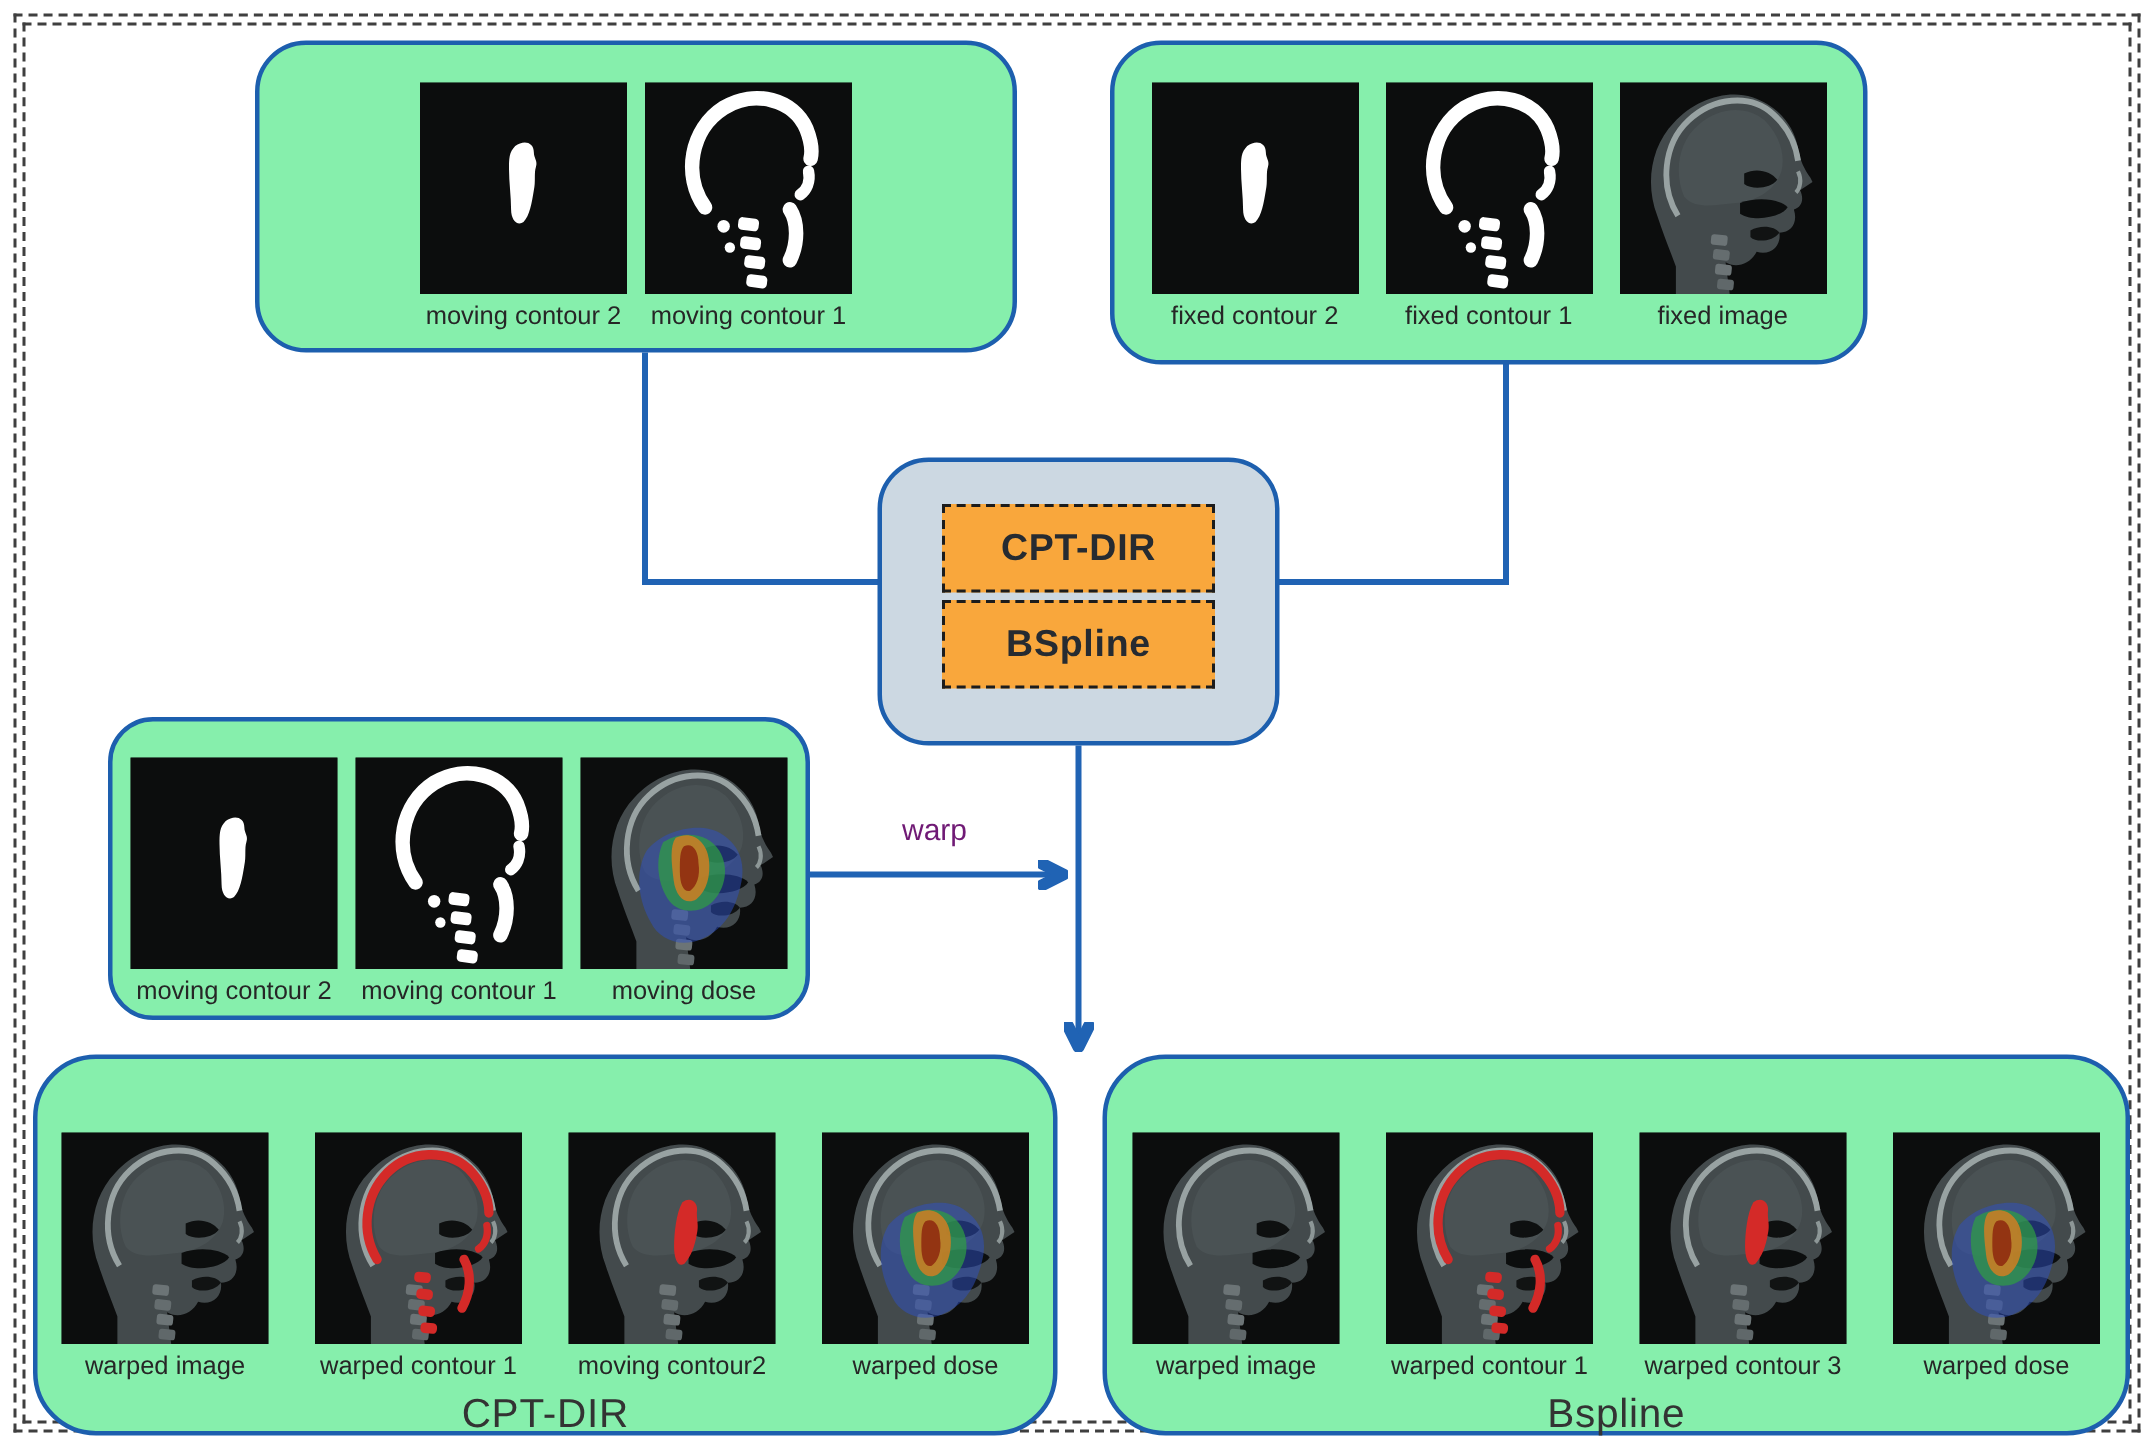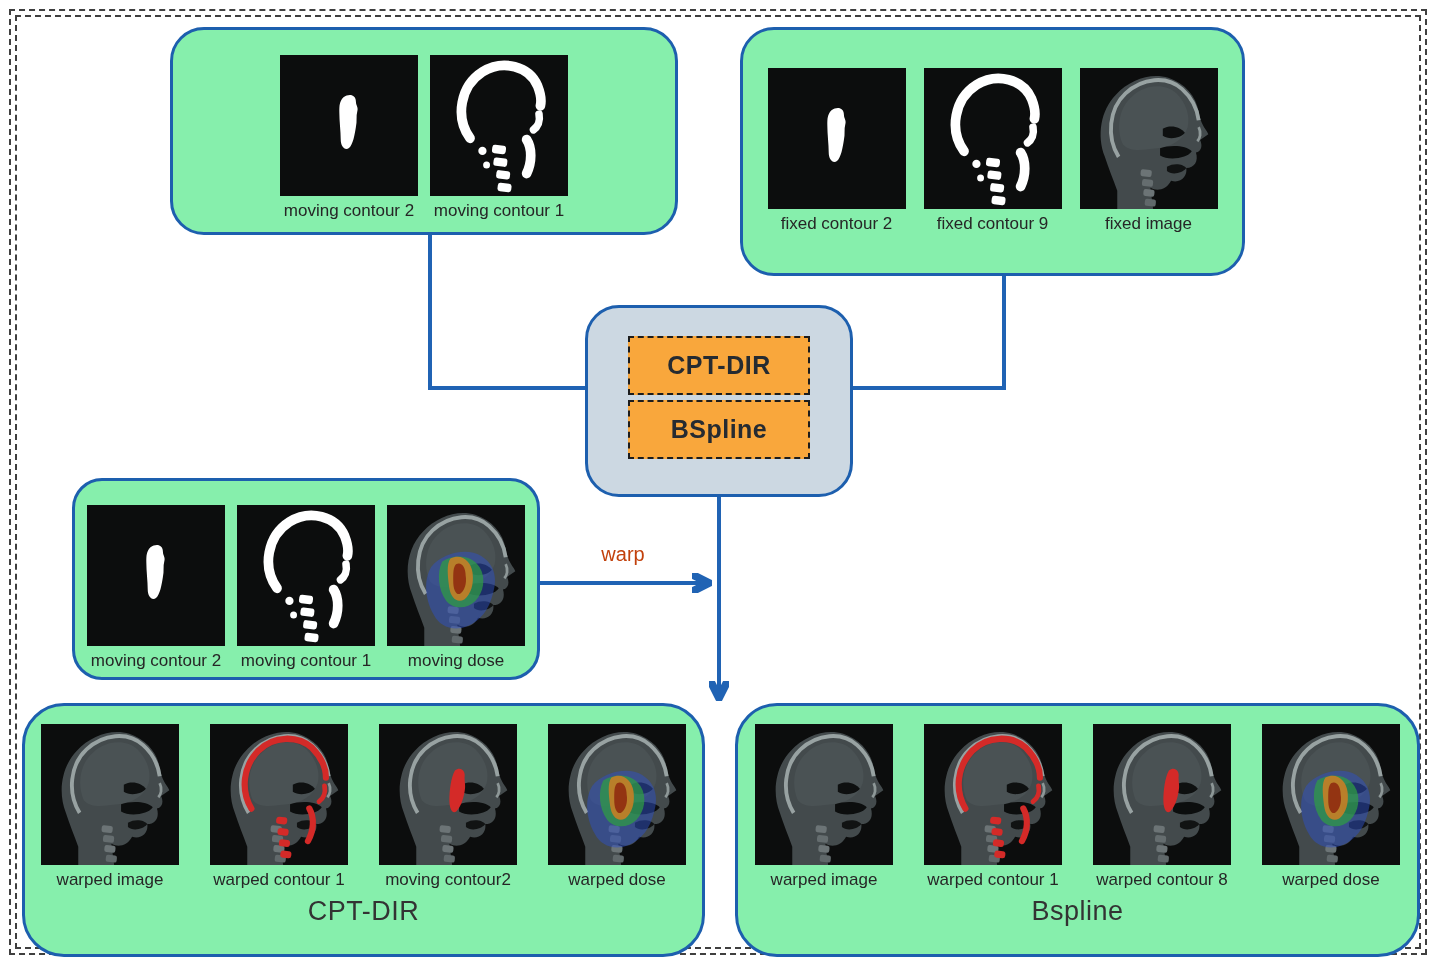--- a/index.html
+++ b/index.html
@@ -17,54 +17,54 @@
   }
   .tiles{display:flex;justify-content:center;align-items:flex-start;}
   figure.tile{margin:0;display:flex;flex-direction:column;align-items:center;}
   .thumb{width:138px;height:141px;display:block;background:#0c0d0d;}
   figure.tile figcaption{
     margin-top:5px;font-size:17px;line-height:20px;color:var(--caption-text,#262626);
     white-space:nowrap;
   }
   #box-moving-inputs{left:170px;top:27px;width:508px;height:208px;padding-top:25px;}
   #box-moving-inputs .tiles{gap:12px;}
-  #box-fixed-inputs{left:740px;top:27px;width:505px;height:249px;padding-top:38px;}
+  #box-fixed-inputs{left:740px;top:27px;width:505px;height:216px;padding-top:25px;}
   #box-fixed-inputs .tiles{gap:18px;}
   #box-moving-dose{left:72px;top:478px;width:468px;height:202px;padding-top:24px;border-radius:30px;}
   #box-moving-dose .tiles{gap:12px;}
 
   #box-registration{
     position:absolute;left:585px;top:305px;width:268px;height:192px;box-sizing:border-box;
     background:var(--registration-fill,#ccd8e2);border:3px solid var(--box-border,#1d5fae);
     border-radius:34px;display:flex;flex-direction:column;align-items:center;
     padding-top:28px;gap:5px;
   }
   .method{
     width:182px;height:59px;box-sizing:border-box;
     background:var(--method-fill,#f9a73c);border:2px dashed var(--method-border,#1c1c1c);
     display:flex;align-items:center;justify-content:center;
     font-size:25px;font-weight:bold;color:#262b31;letter-spacing:.5px;
   }
 
-  .resultbox{padding-top:18px;border-radius:42px;}
+  .resultbox{padding-top:49px;border-radius:42px;}
   .resultbox .tiles{gap:31px;}
   .boxtitle{
     text-align:center;margin-top:6px;font-size:27px;color:var(--title-text,#333333);
     letter-spacing:.5px;
   }
   #box-cptdir{left:22px;top:703px;width:683px;height:254px;}
   #box-bspline{left:735px;top:703px;width:685px;height:254px;}
 
   #arrows{position:absolute;left:0;top:0;width:1436px;height:964px;pointer-events:none;}
   #arrows path{stroke:var(--arrow,#2063b4);stroke-width:4;fill:none;}
   #ah path{stroke:var(--arrow,#2063b4);fill:none;}
 
   #warp-label{
     position:absolute;left:563px;top:543px;width:120px;text-align:center;
-    font-size:20px;color:#c2410c;
+    font-size:20px;color:#701a75;
   }
   #symdefs{position:absolute;width:0;height:0;overflow:hidden;}
 </style>
 </head>
 <body>
 
 <div id="canvas">
 
   <svg id="symdefs" aria-hidden="true">
     <defs>
@@ -167,21 +167,21 @@
       <figure class="tile">
         <svg class="thumb">
             <use href="#sym-blob"></use>
           </svg>
         <figcaption>fixed contour 2</figcaption>
       </figure>
       <figure class="tile">
         <svg class="thumb">
             <use href="#sym-skull"></use>
           </svg>
-        <figcaption>fixed contour 9</figcaption>
+        <figcaption>fixed contour 1</figcaption>
       </figure>
       <figure class="tile">
         <svg class="thumb">
             <use href="#sym-head"></use>
           </svg>
         <figcaption>fixed image</figcaption>
       </figure>
     </div>
   </div>
 
@@ -254,21 +254,21 @@
       <figure class="tile">
         <svg class="thumb">
             <use href="#sym-head-rc1"></use>
           </svg>
         <figcaption>warped contour 1</figcaption>
       </figure>
       <figure class="tile">
         <svg class="thumb">
             <use href="#sym-head-rc2"></use>
           </svg>
-        <figcaption>warped contour 8</figcaption>
+        <figcaption>warped contour 3</figcaption>
       </figure>
       <figure class="tile">
         <svg class="thumb">
             <use href="#sym-head-dose"></use>
           </svg>
         <figcaption>warped dose</figcaption>
       </figure>
     </div>
     <div class="boxtitle">Bspline</div>
   </div>

